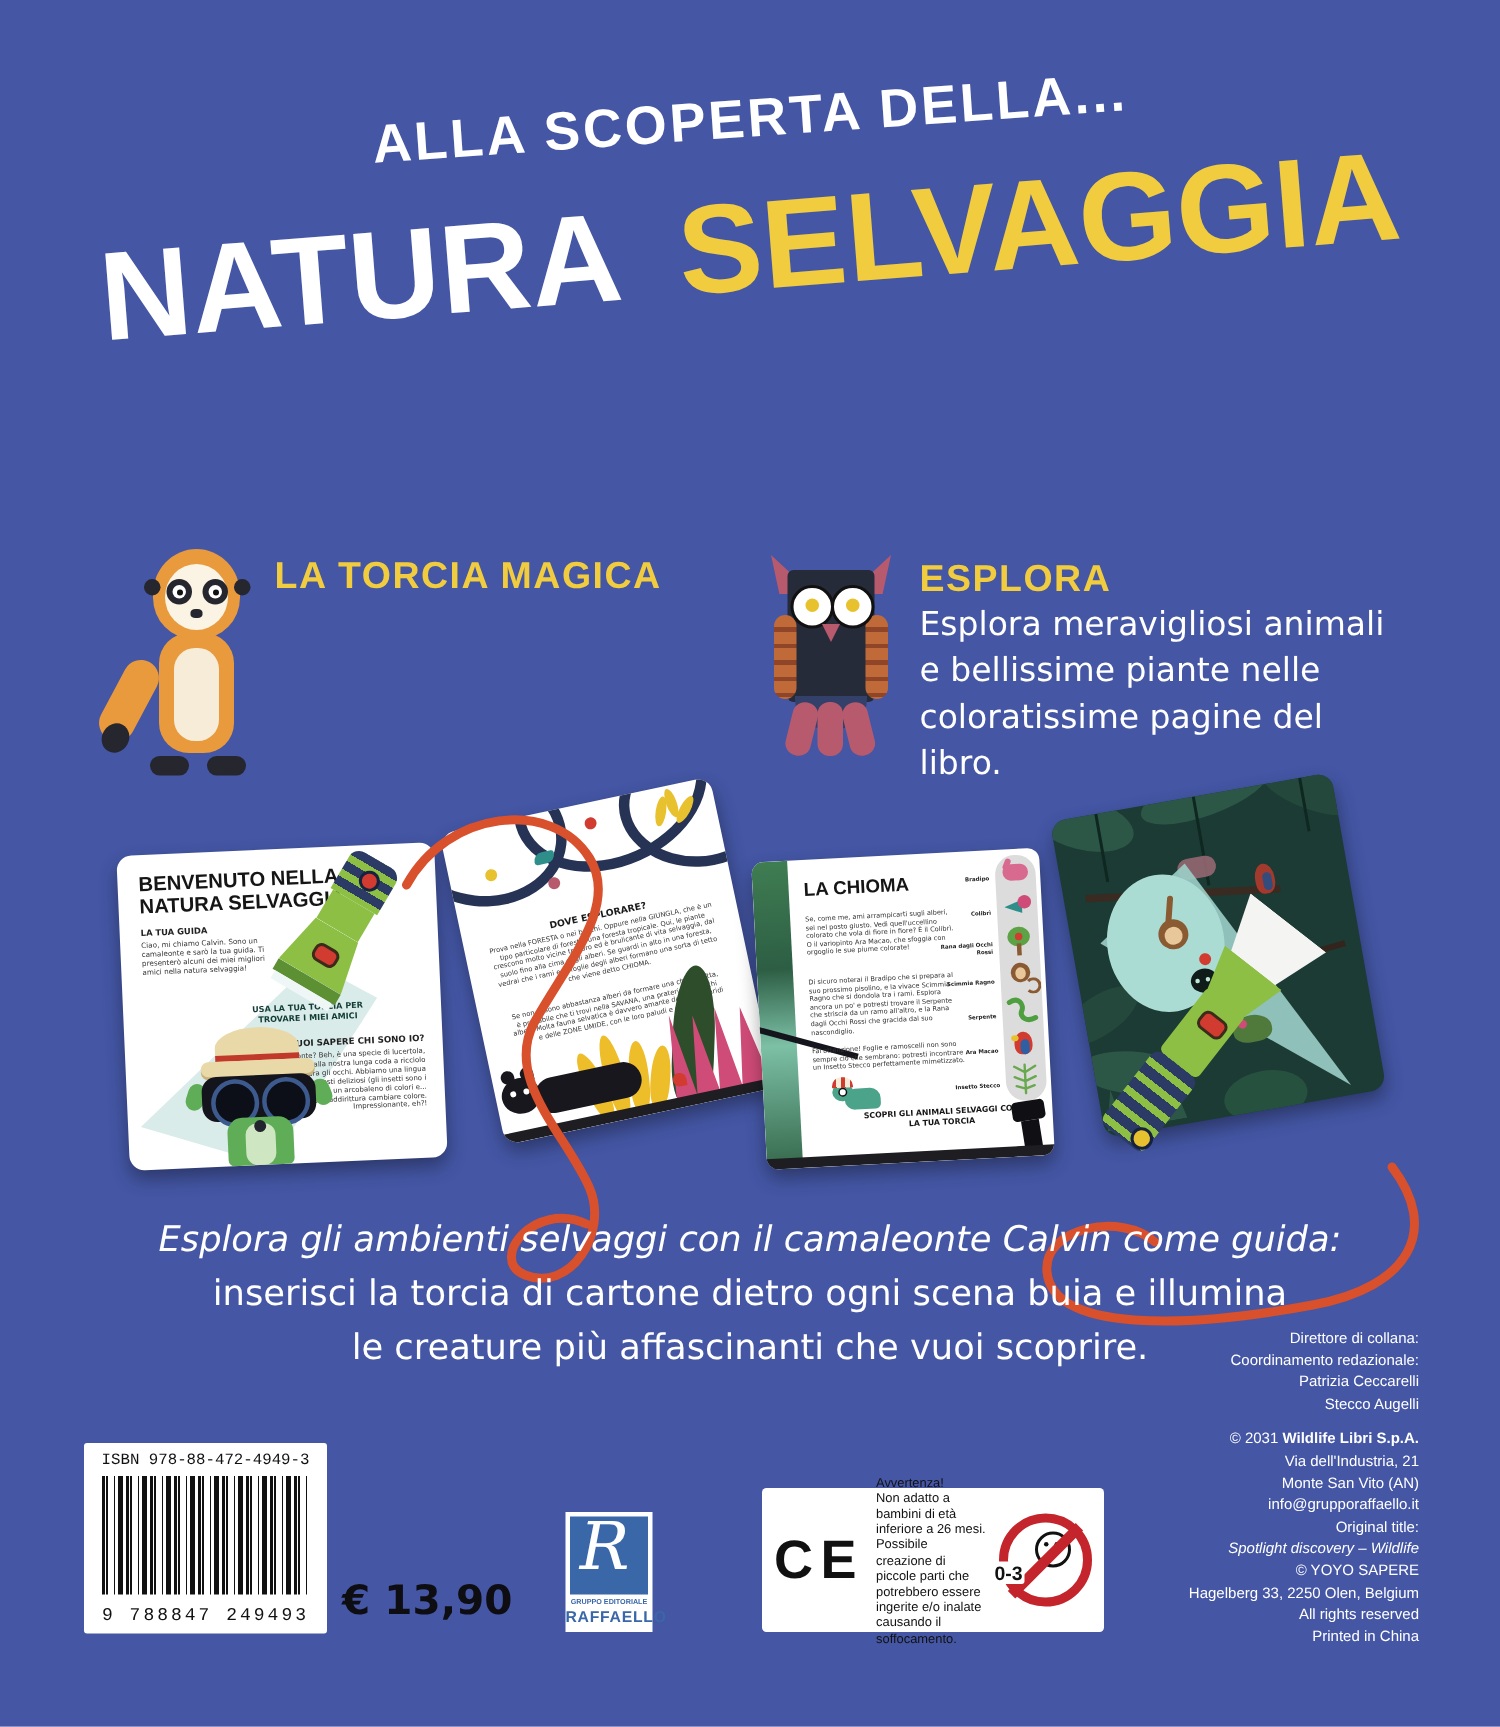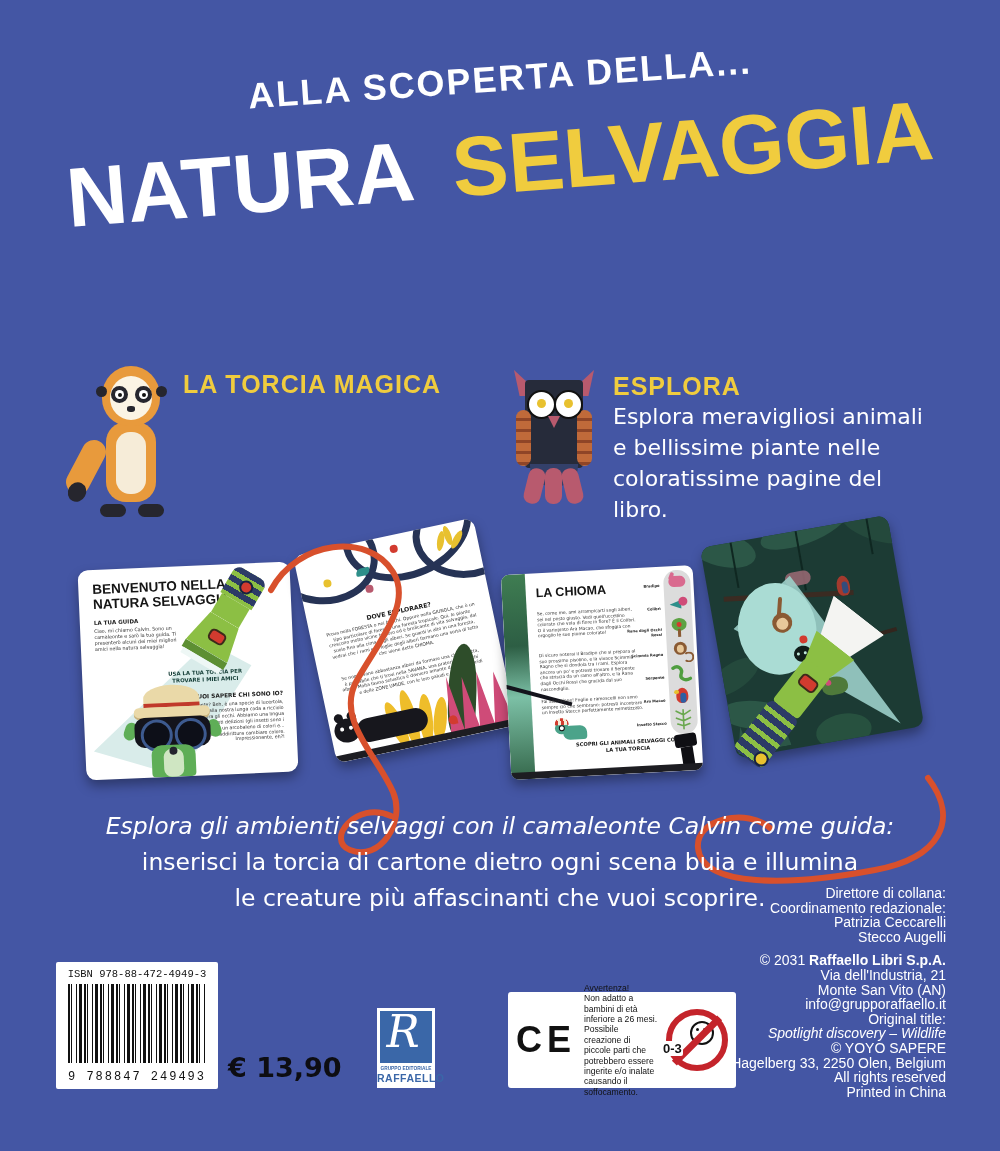--- a/index.html
+++ b/index.html
@@ -217,21 +217,21 @@
   #torchD .grip{position:absolute;left:8px;top:86px;width:36px;height:62px;border-radius:6px;
                 background:repeating-linear-gradient(180deg,#2c3b66 0 7px,#8cbf44 7px 12px);}
   #torchD .dot{position:absolute;left:30px;top:132px;width:11px;height:11px;background:#e8c12f;border:2px solid #16223f;border-radius:50%;}
 
   
   .tag{position:absolute;left:0;width:1000px;text-align:center;color:#fff;font-size:23.5px;}
   #tag1{top:812px;font-style:italic;} #tag2{top:848px;} #tag3{top:884px;}
 
   
   #credits{top:886px;left:546px;width:400px;text-align:right;color:#fff;
-           font-family:"Liberation Sans",sans-serif;font-size:14px;line-height:14.6px;}
+           font-family:"Liberation Sans",sans-serif;font-size:10px;line-height:14.6px;}
   #credits .gap{margin-top:9px;}
   #credits .b{font-weight:bold;}
   #credits .i{font-style:italic;}
 
   
   #barcode{top:962px;left:56px;width:162px;height:127px;background:#fff;border-radius:2px;}
   #barcode .lbl{position:absolute;top:6px;left:0;width:100%;text-align:center;
                 font-family:"Liberation Mono",monospace;font-size:10.5px;color:#111;}
   #barcode .bars{position:absolute;left:12px;right:12px;top:22px;bottom:26px;
       background:repeating-linear-gradient(90deg,#111 0 2px,#fff 2px 3px,#111 3px 4px,#fff 4px 8px,#111 8px 9px,#fff 9px 11px,#111 11px 14px,#fff 14px 16px);}
@@ -506,21 +506,21 @@
 
   <div class="tag" id="tag1">Esplora gli ambienti selvaggi con il camaleonte Calvin come guida:</div>
   <div class="tag" id="tag2">inserisci la torcia di cartone dietro ogni scena buia e illumina</div>
   <div class="tag" id="tag3">le creature più affascinanti che vuoi scoprire.</div>
 
   <div class="abs" id="credits">
     <div>Direttore di collana:</div>
     <div>Coordinamento redazionale:</div>
     <div>Patrizia Ceccarelli</div>
     <div>Stecco Augelli</div>
-    <div class="gap"><span>© 2031 </span><span class="b">Raffaello Libri S.p.A.</span></div>
+    <div class="gap"><span>© 2031 </span><span class="b">Wildlife Libri S.p.A.</span></div>
     <div>Via dell'Industria, 21</div>
     <div>Monte San Vito (AN)</div>
     <div>info@grupporaffaello.it</div>
     <div>Original title:</div>
     <div class="i">Spotlight discovery – Wildlife</div>
     <div>© YOYO SAPERE</div>
     <div>Hagelberg 33, 2250 Olen, Belgium</div>
     <div>All rights reserved</div>
     <div>Printed in China</div>
   </div>

